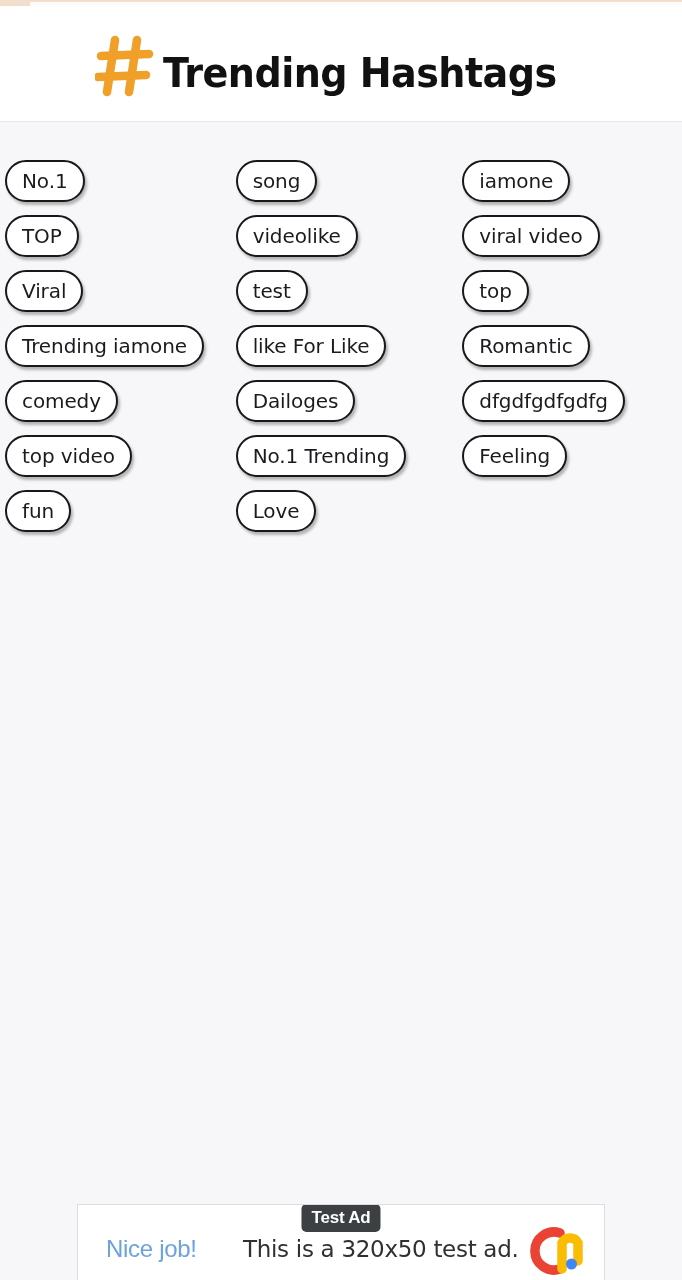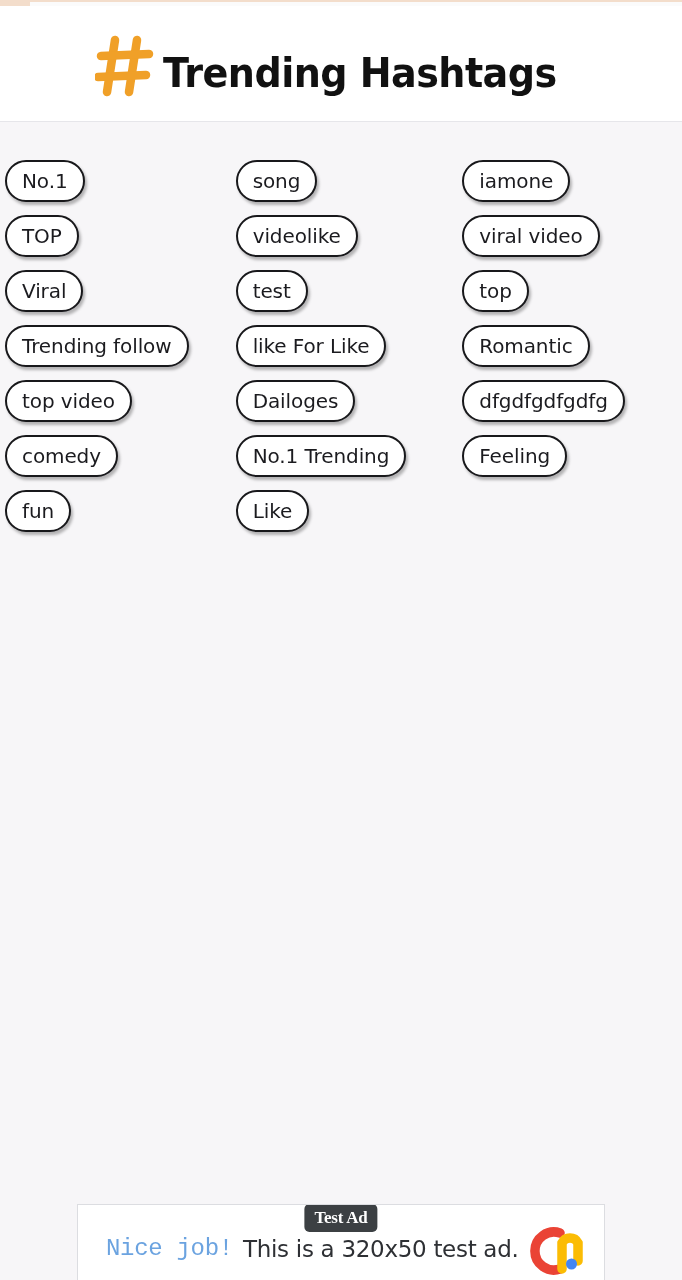--- a/index.html
+++ b/index.html
@@ -123,34 +123,34 @@
     box-sizing: border-box;
     overflow: hidden;
   }
   .ad-badge {
     position: absolute;
     top: -1px;
     left: 50%;
     transform: translateX(-50%);
     background: #3c4043;
     color: #ffffff;
-    font-family: Liberation Serif, serif;
+    font-family: Liberation Sans, sans-serif;
     font-size: 17px;
     font-weight: bold;
     line-height: 1;
     padding: 5px 10px 6px 10px;
     border-radius: 5px;
     white-space: nowrap;
     letter-spacing: -0.2px;
   }
   .ad-cta {
     position: absolute;
     left: 28px;
     top: 30px;
-    font-family: Liberation Mono, monospace;
+    font-family: Liberation Sans, sans-serif;
     font-size: 24px;
     color: #6ba3e0;
     white-space: nowrap;
     letter-spacing: -0.3px;
     cursor: pointer;
   }
   .ad-body {
     position: absolute;
     left: 165px;
     top: 31px;
@@ -189,34 +189,34 @@
   </div>
 </div>
 
 <div class="board">
   <div class="columns">
 
     <div class="chip-col col-1">
       <div class="chip">No.1</div>
       <div class="chip">TOP</div>
       <div class="chip">Viral</div>
-      <div class="chip">Trending follow</div>
+      <div class="chip">Trending iamone</div>
+      <div class="chip">comedy</div>
       <div class="chip">top video</div>
-      <div class="chip">comedy</div>
       <div class="chip">fun</div>
     </div>
 
     <div class="chip-col col-2">
       <div class="chip">song</div>
       <div class="chip">videolike</div>
       <div class="chip">test</div>
       <div class="chip">like For Like</div>
       <div class="chip">Dailoges</div>
       <div class="chip">No.1 Trending</div>
-      <div class="chip">Like</div>
+      <div class="chip">Love</div>
     </div>
 
     <div class="chip-col col-3">
       <div class="chip">iamone</div>
       <div class="chip">viral video</div>
       <div class="chip">top</div>
       <div class="chip">Romantic</div>
       <div class="chip">dfgdfgdfgdfg</div>
       <div class="chip">Feeling</div>
     </div>

